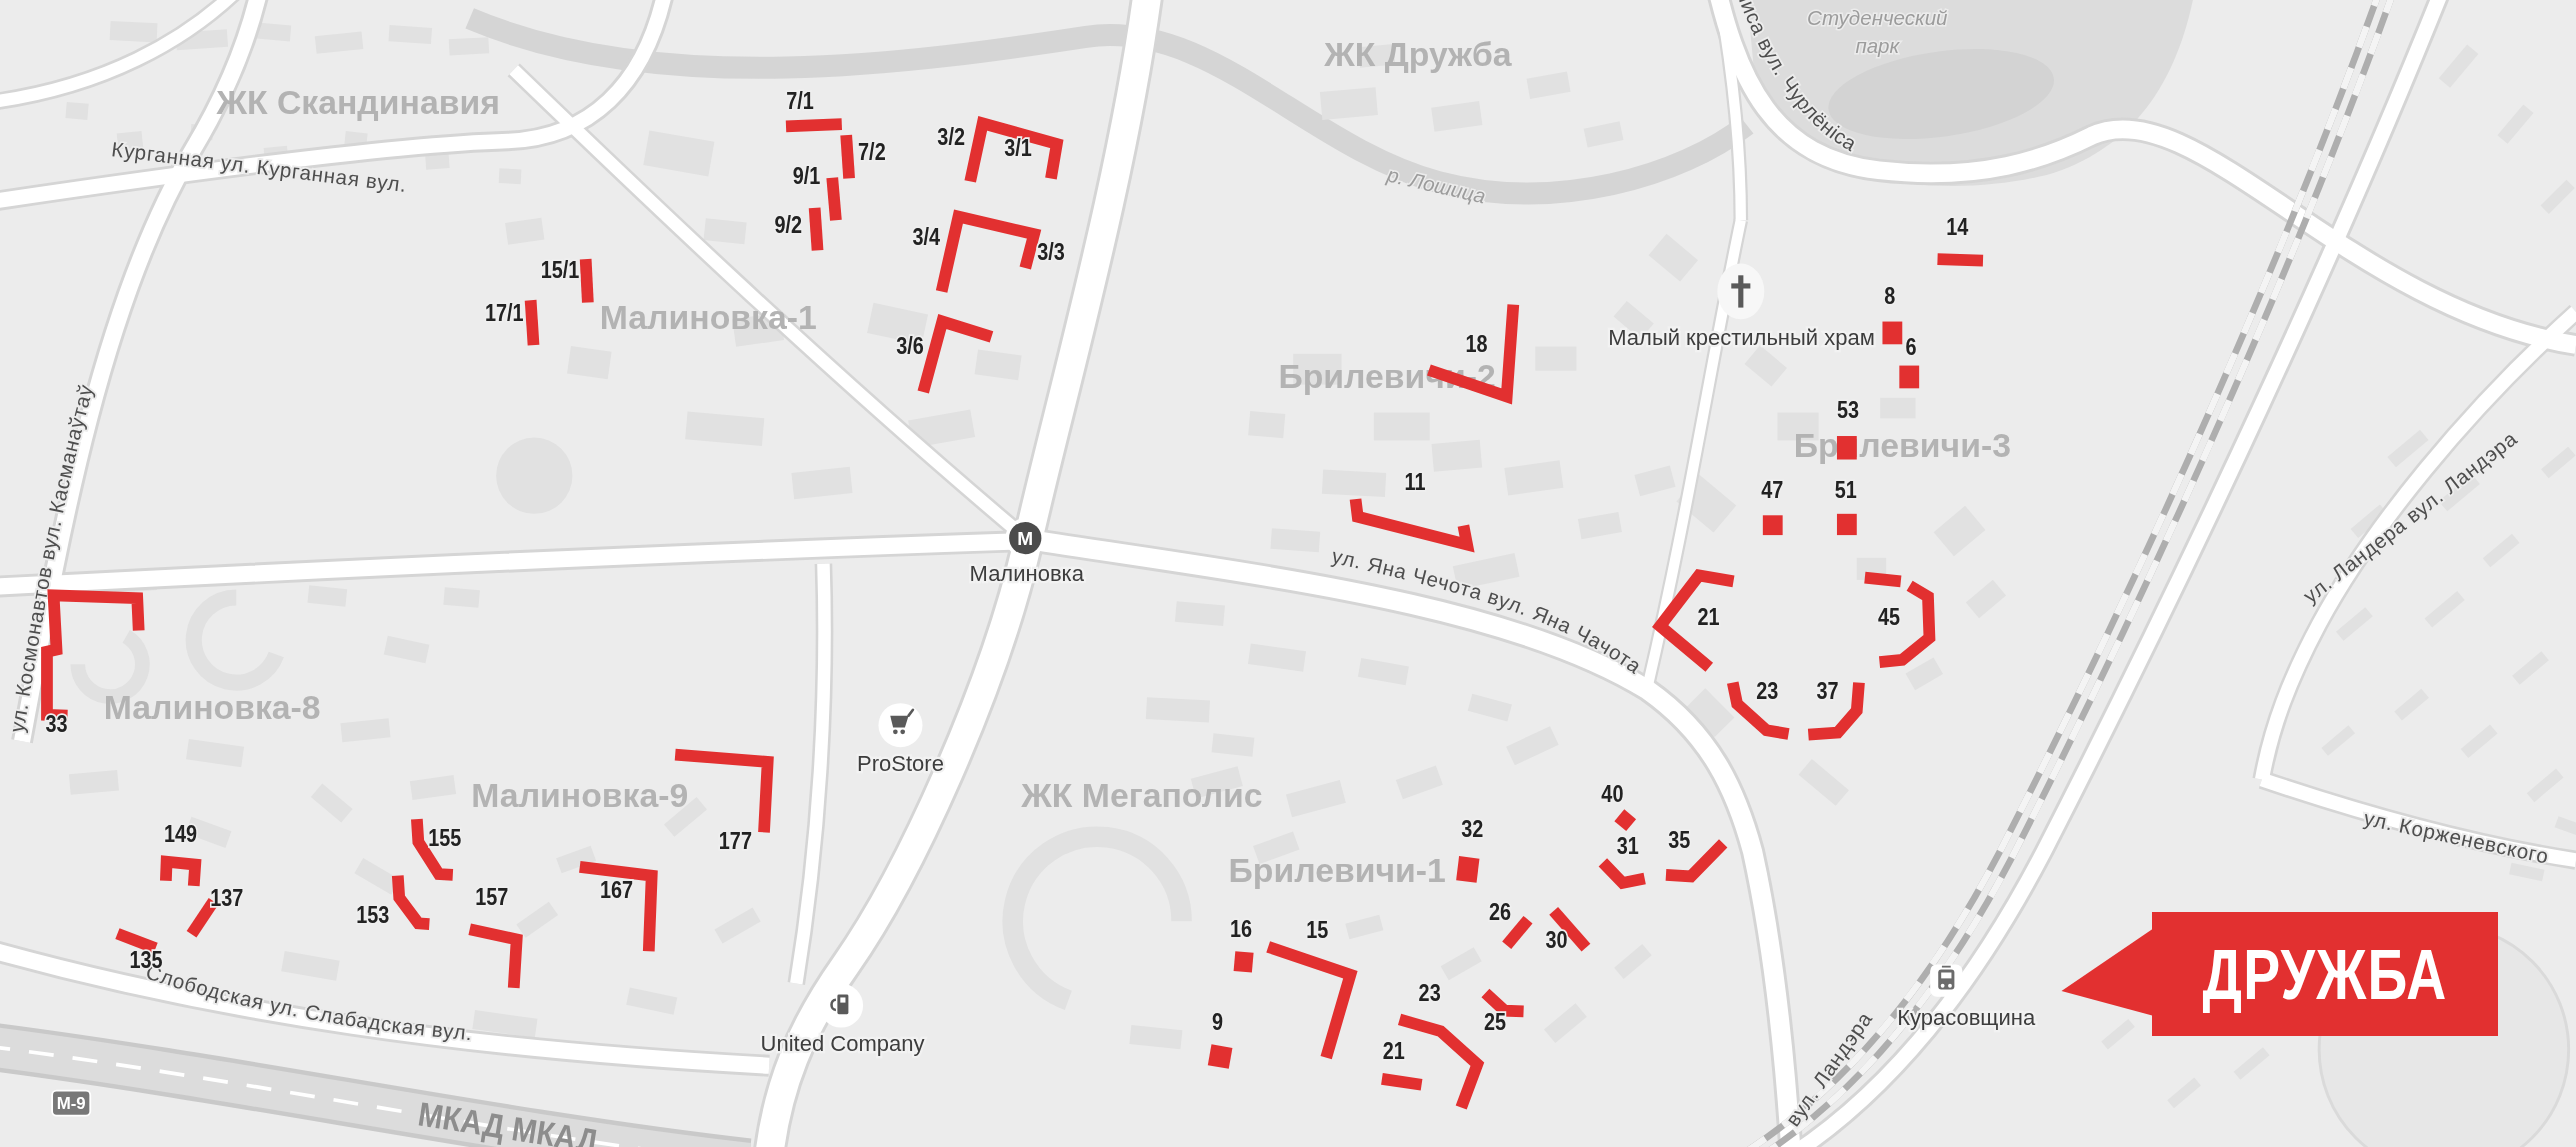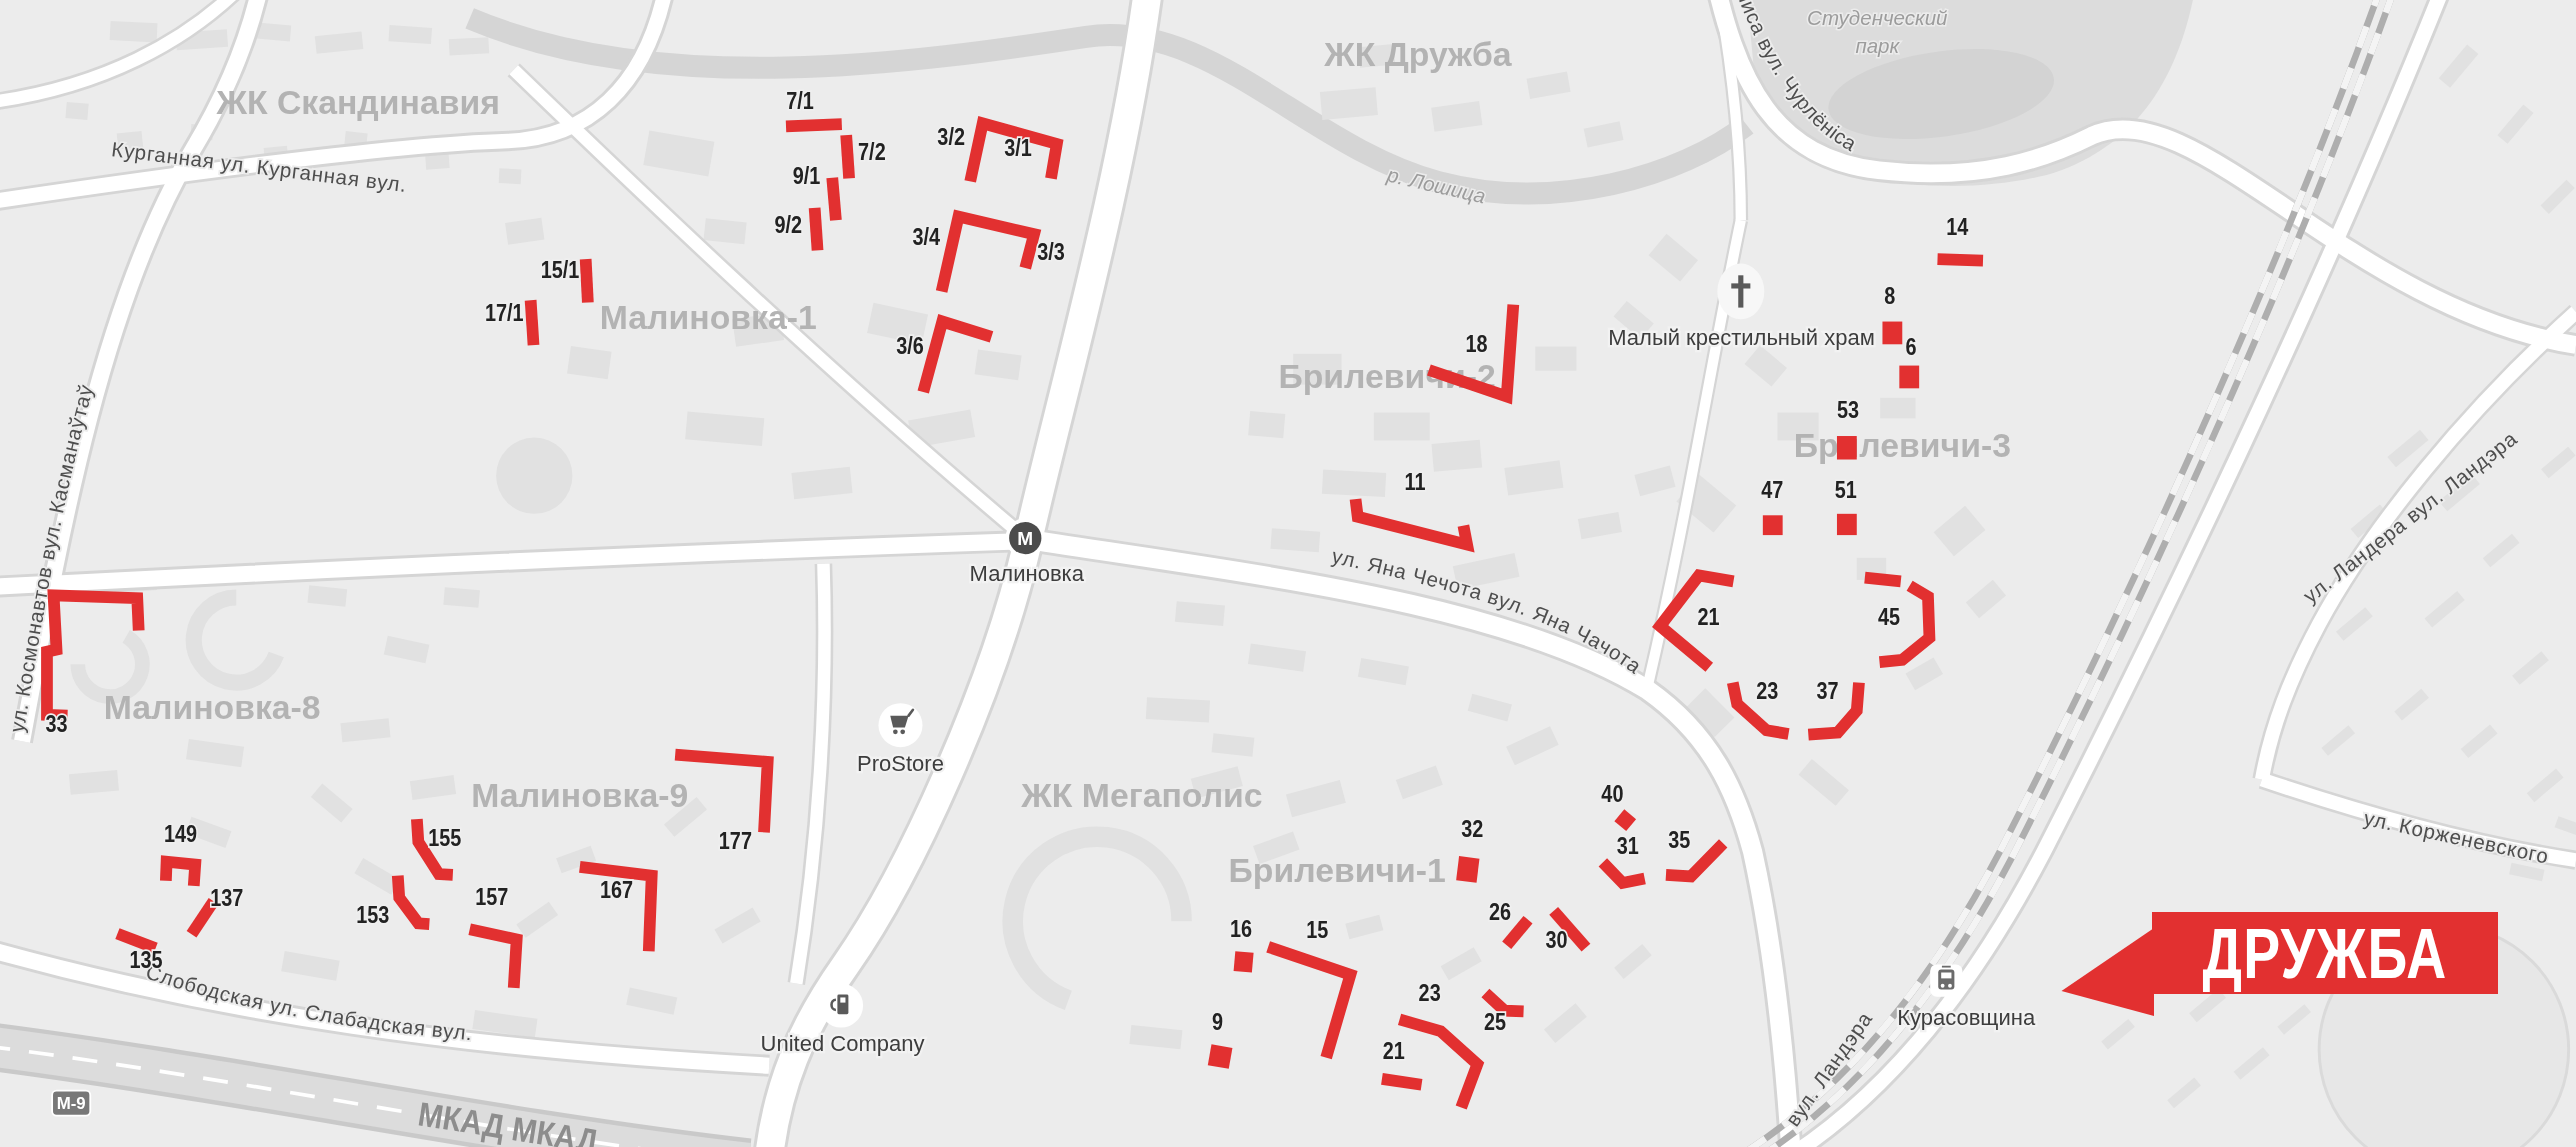--- a/index.html
+++ b/index.html
@@ -1,19 +1,19 @@
 <!DOCTYPE html>
 <html style="font-size:11.7px"><head>
 <meta charset="utf-8">
 <style>
   html,body{margin:0;padding:0;background:#ececec;font-family:"Liberation Sans",sans-serif;}
   .stage{position:relative;width:2576px;height:1148px;overflow:hidden;background:#ececec;}
   .stage svg.mapsvg{position:absolute;left:0;top:0;}
   
-  .banner{position:absolute;left:2152px;top:912px;width:346px;height:82px;background:#e23030;
+  .banner{position:absolute;left:2152px;top:912px;width:346px;height:124px;background:#e23030;
           display:flex;align-items:center;justify-content:center;z-index:10;}
   .banner .arrow{position:absolute;left:-92px;top:10.3px;width:94px;height:97px;}
   .banner span{color:#fff;font-weight:bold;font-size:71px;letter-spacing:1.5px;
                transform:scaleX(0.78);white-space:nowrap;}
   text{font-family:"Liberation Sans",sans-serif;}
   .area-lbl{fill:#b3b3b3;font-weight:bold;font-size:46px;}
   .street-lbl{fill:#4e4e4e;font-size:28px;paint-order:stroke;stroke:#ececec;stroke-width:5px;letter-spacing:1px;}
   .poi-lbl{fill:#3d3d3d;font-size:30px;paint-order:stroke;stroke:#f2f2f2;stroke-width:6px;}
   .num-lbl{fill:#222;font-weight:bold;font-size:33px;paint-order:stroke;stroke:#efefef;stroke-width:5px;}
   .ital-lbl{fill:#9c9c9c;font-size:28px;font-style:italic;paint-order:stroke;stroke:#ececec;stroke-width:4px;}

